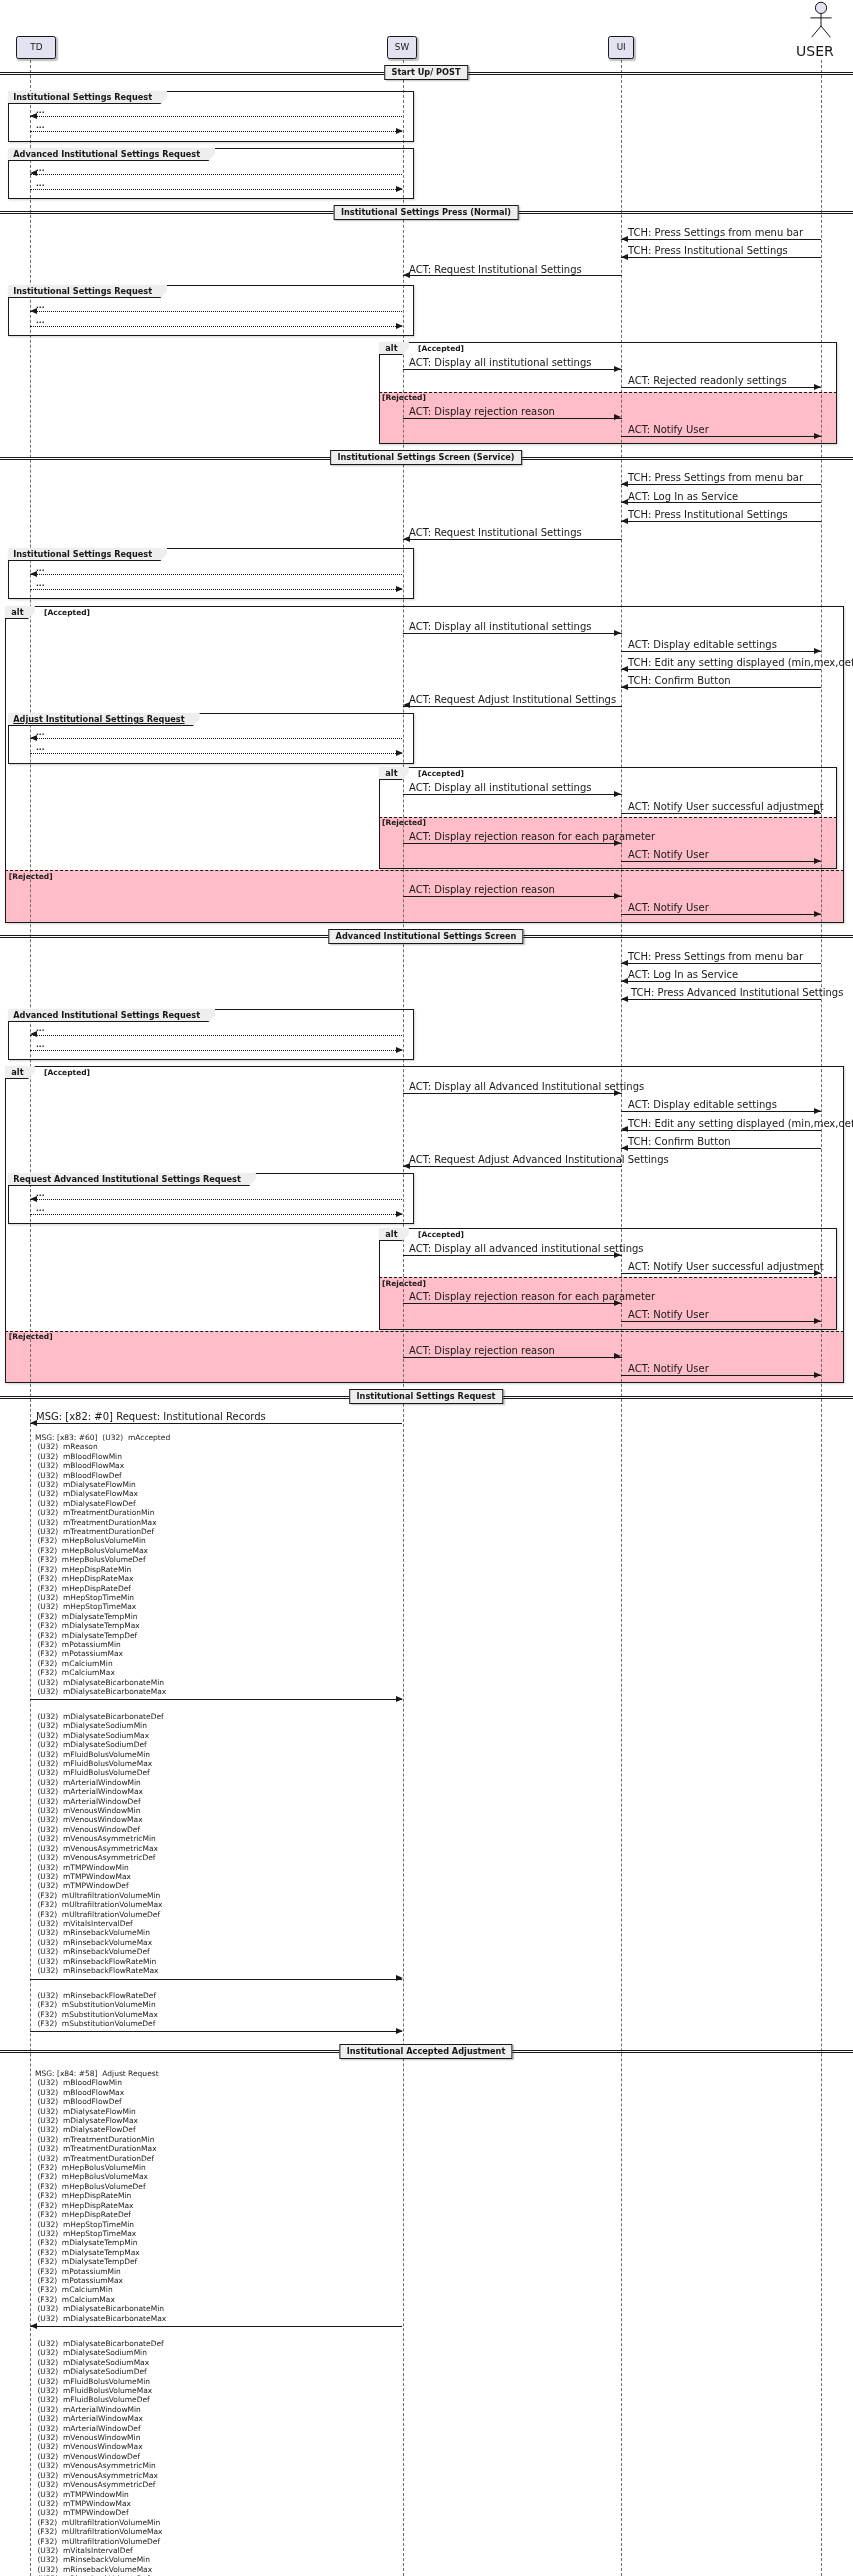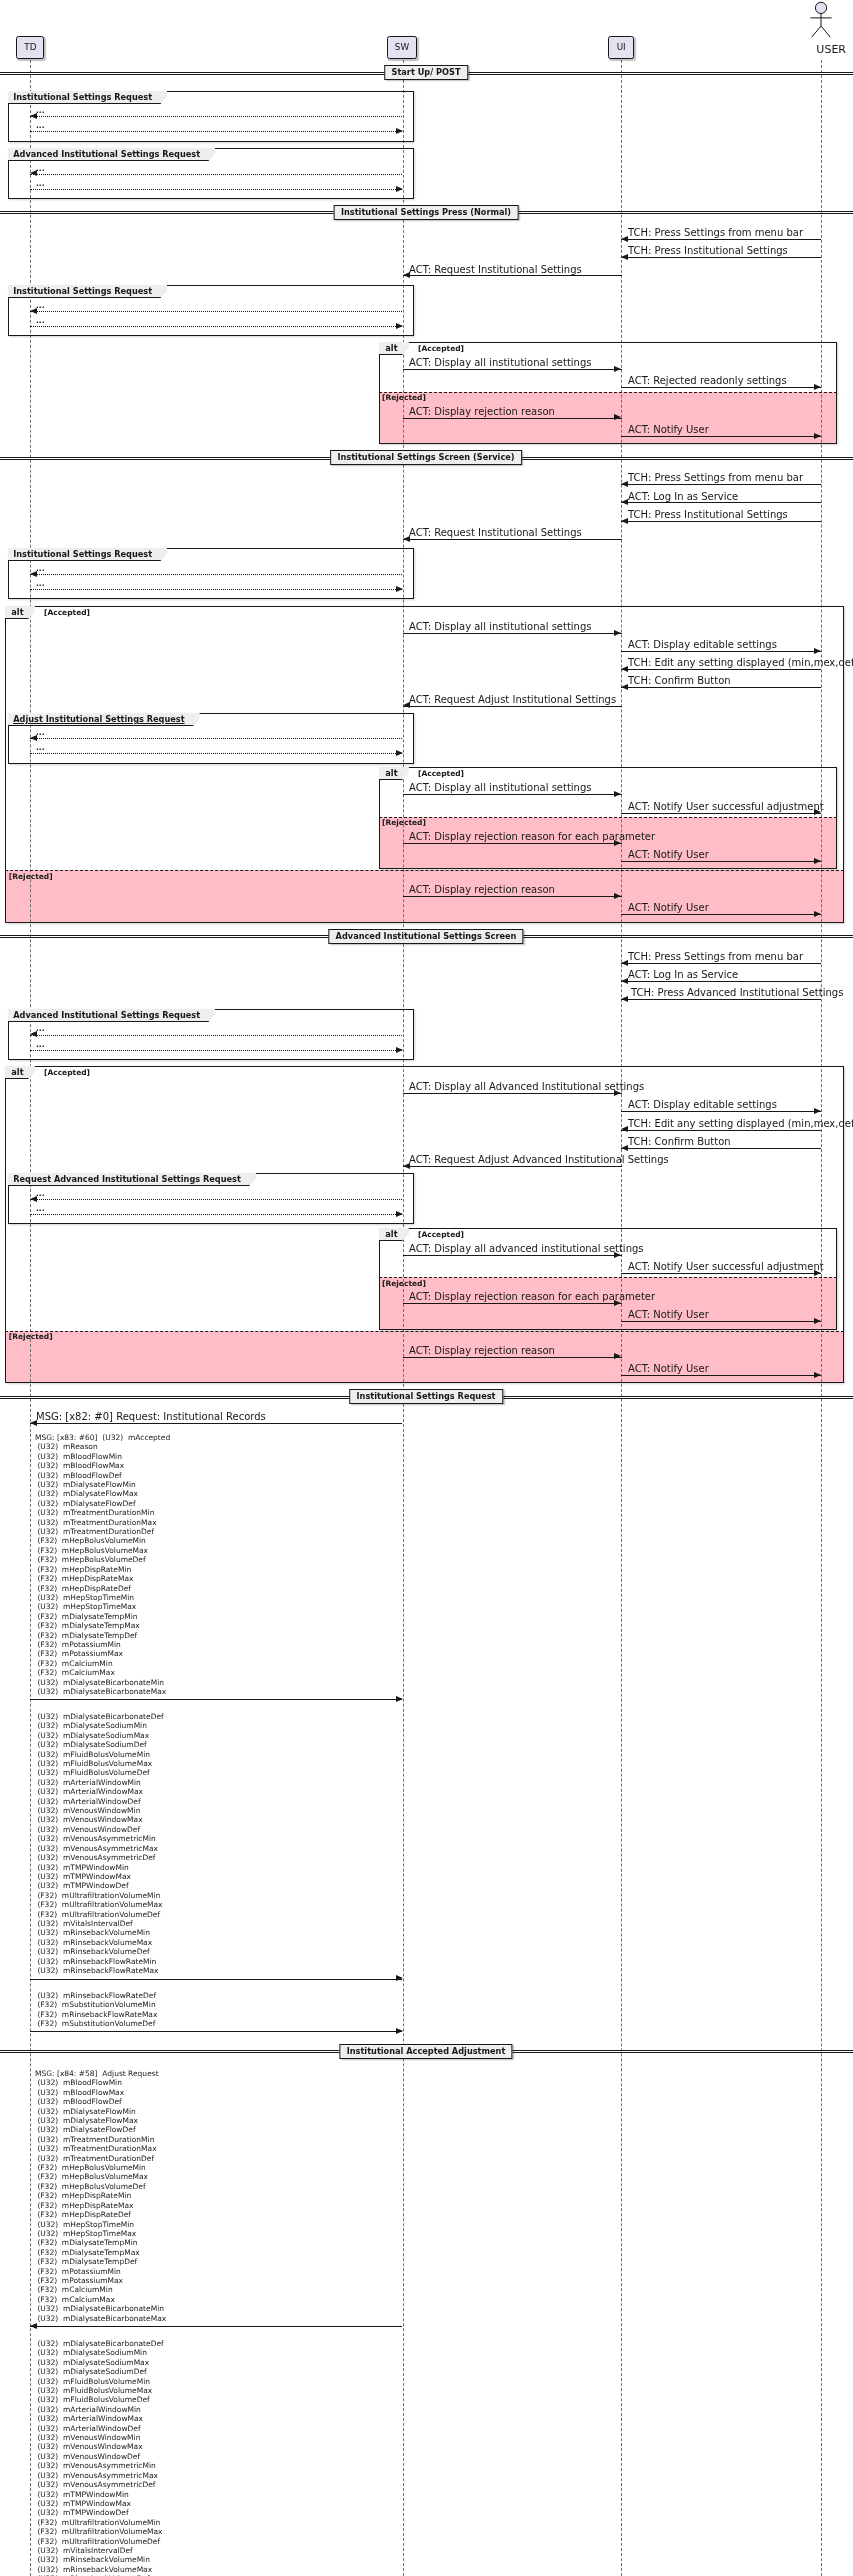--- a/index.html
+++ b/index.html
@@ -3,21 +3,21 @@
 <meta charset="utf-8">
 <style>
   html,body{margin:0;padding:0;background:#fff;}
   #canvas{position:relative;width:853px;height:2576px;background:#ffffff;overflow:hidden;
           font-family:"DejaVu Sans", sans-serif;color:#181818;}
   #canvas div{position:absolute;box-sizing:border-box;}
   .lifeline{top:60px;bottom:0;width:0;border-left:0.6px dashed #6e6e6e;z-index:1;}
   .pbox{top:36px;height:22.6px;background:#E2E2F0;border:0.9px solid #181818;border-radius:2.5px;
         text-align:center;font-size:8.8px;line-height:21px;z-index:3;box-shadow:1.3px 1.3px 1.3px rgba(0,0,0,.25);}
   .actorwrap{top:1.3px;left:806px;width:30px;height:40px;z-index:3;}
-  .userlabel{top:43px;left:796px;width:50px;text-align:right;font-size:11px;z-index:3;}
+  .userlabel{top:43px;left:796px;width:50px;text-align:left;font-size:14px;z-index:3;}
   .divline{border-top:0.9px solid #181818;border-bottom:0.9px solid #181818;height:2.5px;z-index:2;}
   .divlabel{transform:translateX(-50%);background:#EEEEEE;border:1.3px solid #181818;font-weight:bold;
             font-size:8.2px;line-height:12.6px;height:15px;padding:0 6.3px;z-index:4;white-space:nowrap;
             box-shadow:1.3px 1.3px 1.3px rgba(0,0,0,.25);}
   .gframe,.aframe{border:1.3px solid #181818;z-index:2;box-shadow:1.3px 1.3px 1.9px rgba(0,0,0,.18);}
   .tab{background:#EEEEEE;font-weight:bold;font-size:8.2px;line-height:12.6px;height:13.2px;
        padding:0 15px 0 5.7px;z-index:3;white-space:nowrap;border-bottom:0.9px solid #181818;
        clip-path:polygon(0 0,100% 0,100% 45%,calc(100% - 7px) 100%,0 100%);}
   .cond{font-weight:bold;font-size:7.5px;z-index:3;white-space:nowrap;}
   .sep{border-top:0.9px dashed #181818;z-index:3;height:0;}
@@ -34,21 +34,21 @@
 </head>
 <body>
 
 <div id="canvas">
 
   <div class="lifeline" style="left:30px"></div>
   <div class="lifeline" style="left:403px"></div>
   <div class="lifeline" style="left:621px"></div>
   <div class="lifeline" style="left:821px"></div>
 
-  <div class="pbox" style="left:16.4px;width:28px">TD</div>
+  <div class="pbox" style="left:16.4px;width:40px">TD</div>
   <div class="pbox" style="left:387px;width:30px">SW</div>
   <div class="pbox" style="left:608px;width:26.4px">UI</div>
 
   <div class="actorwrap">
     <svg width="30" height="40" viewBox="0 0 48 64">
       <circle cx="24" cy="11" r="9" fill="#E2E2F0" stroke="#181818" stroke-width="1.6"></circle>
       <line x1="24" y1="20" x2="24" y2="40" stroke="#181818" stroke-width="1.6"></line>
       <line x1="7" y1="27" x2="41" y2="27" stroke="#181818" stroke-width="1.6"></line>
       <line x1="24" y1="40" x2="9" y2="58" stroke="#181818" stroke-width="1.6"></line>
       <line x1="24" y1="40" x2="39" y2="58" stroke="#181818" stroke-width="1.6"></line>
@@ -319,21 +319,21 @@
  (U32)  mVitalsIntervalDef
  (U32)  mRinsebackVolumeMin
  (U32)  mRinsebackVolumeMax
  (U32)  mRinsebackVolumeDef
  (U32)  mRinsebackFlowRateMin
  (U32)  mRinsebackFlowRateMax</div>
       <div class="mline" style="left: 30px; top: 1979px; width: 372px; height: 0px;"></div>
       <div class="arr right" style="left: 396px; top: 1975px;"></div>
       <div class="tblock" style="left: 35px; top: 1991px;"> (U32)  mRinsebackFlowRateDef
  (F32)  mSubstitutionVolumeMin
- (F32)  mRinsebackFlowRateMax
+ (F32)  mSubstitutionVolumeMax
  (F32)  mSubstitutionVolumeDef</div>
       <div class="mline" style="left: 30px; top: 2031px; width: 372px; height: 0px;"></div>
       <div class="arr right" style="left: 396px; top: 2028px;"></div>
       <div class="divline" style="left: 0px; top: 2050px; width: 853px; height: 2.5px;"></div>
       <div class="divlabel" style="left: 426px; top: 2044px;">Institutional Accepted Adjustment</div>
       <div class="tblock" style="left: 35px; top: 2069px;">MSG: [x84: #58]  Adjust Request
  (U32)  mBloodFlowMin
  (U32)  mBloodFlowMax
  (U32)  mBloodFlowDef
  (U32)  mDialysateFlowMin

